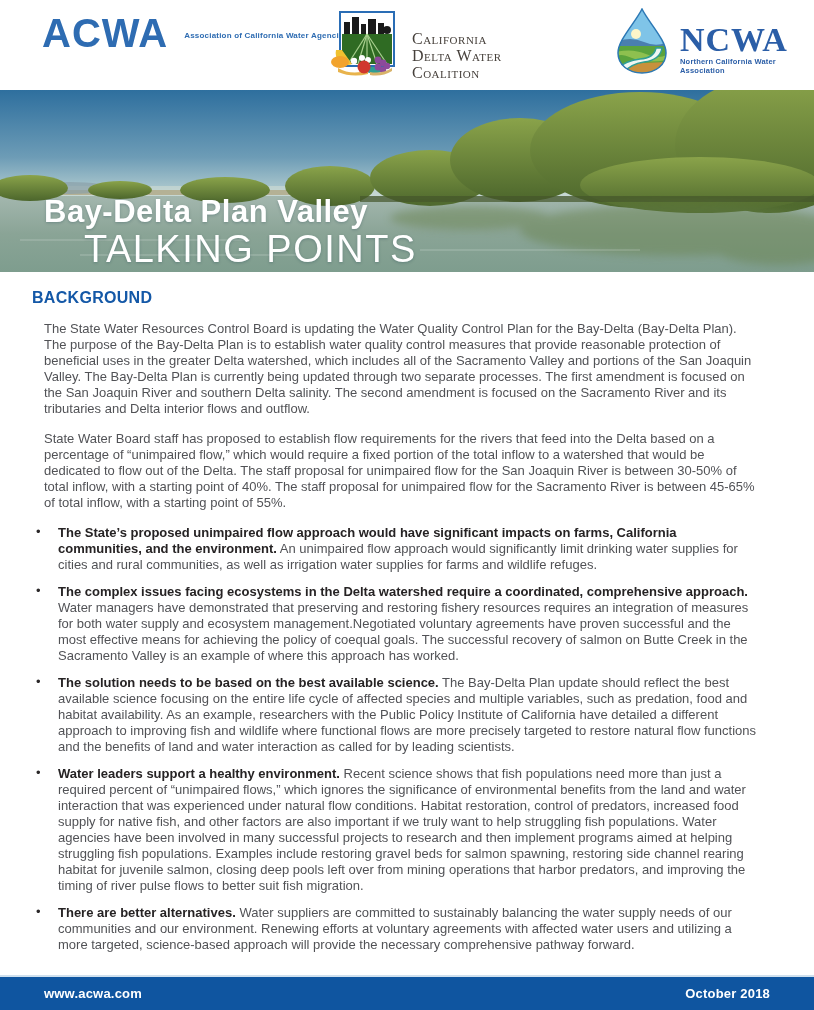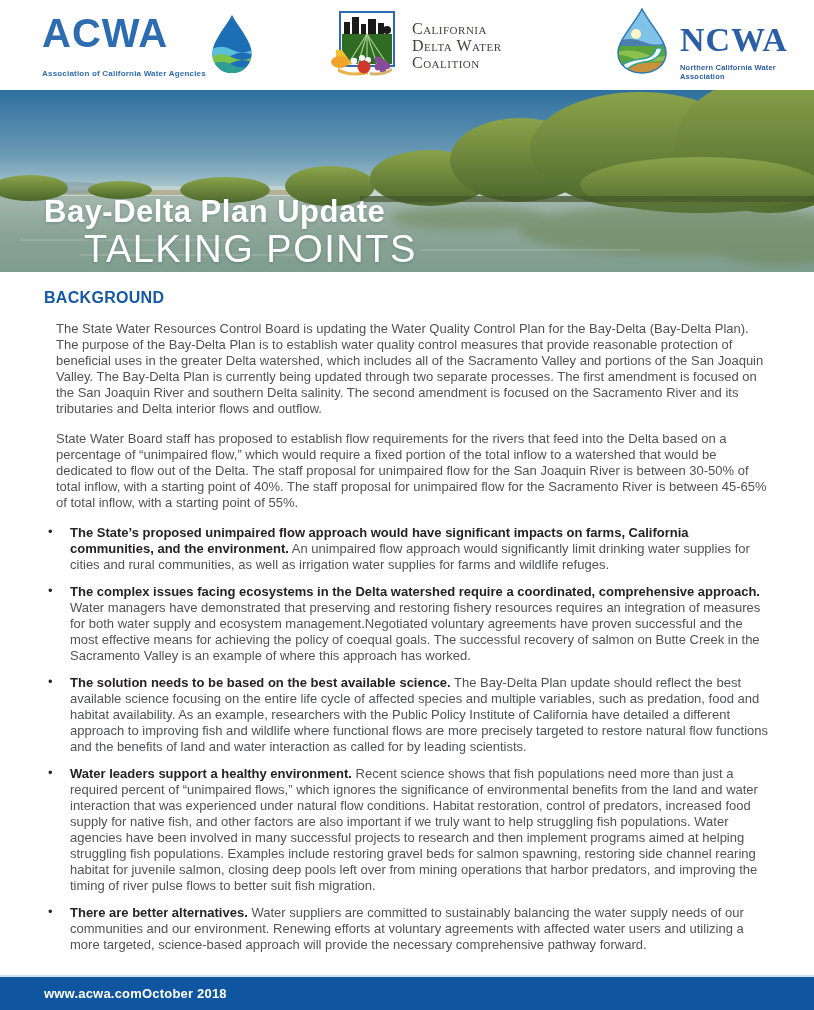--- a/index.html
+++ b/index.html
@@ -8,49 +8,49 @@
     width:814px;height:1010px;
     background:#ffffff;
     font-family:"Liberation Sans", sans-serif;
     overflow:hidden;
   }
 
   
   .header{position:absolute;top:0;left:0;width:814px;height:90px;background:#fff;}
   .logo{position:absolute;display:flex;align-items:flex-start;}
   .logo-acwa{left:42px;top:14px;}
-  .acwa-text{display:flex;flex-direction:column;}
+  .acwa-text{display:flex;flex-direction:row;gap:16px;}
   .acwa-name{font-size:40px;font-weight:bold;color:#2e6cb2;letter-spacing:1px;line-height:38px;}
   .acwa-tagline{font-size:8px;color:#2e6cb2;font-weight:bold;margin-top:17px;letter-spacing:0.2px;}
   .acwa-drop{margin-left:4px;margin-top:0;}
 
   .logo-cfwc{left:334px;top:10px;}
-  .cfwc-text{margin-left:14px;margin-top:10px;font-family:"Liberation Serif", serif;
+  .cfwc-text{margin-left:14px;margin-top:20px;font-family:"Liberation Serif", serif;
              font-variant:small-caps;font-size:16px;line-height:17px;color:#47413c;letter-spacing:0.5px;}
   .logo-ncwa{left:616px;top:8px;}
   .ncwa-text{margin-left:12px;margin-top:16px;display:flex;flex-direction:column;}
   .ncwa-name{font-family:"Liberation Serif", serif;font-size:34px;font-weight:bold;color:#2b5ea7;line-height:32px;letter-spacing:1px;}
-  .ncwa-tagline{font-size:7.5px;color:#2b5ea7;font-weight:bold;margin-top:7px;letter-spacing:0.2px;}
+  .ncwa-tagline{font-size:7.5px;color:#2b5ea7;font-weight:bold;margin-top:1px;letter-spacing:0.2px;}
 
   
   .hero{position:absolute;top:90px;left:0;width:814px;height:182px;overflow:hidden;}
   .hero svg{display:block;}
   .hero-title{
     position:absolute;left:44px;top:104px;margin:0;
     color:#ffffff;font-size:31px;font-weight:bold;letter-spacing:0.5px;
     text-shadow:0 1px 3px rgba(0,40,60,0.25);
   }
   .hero-subtitle{
     position:absolute;left:84px;top:138px;margin:0;
     color:#ffffff;font-size:38px;font-weight:normal;letter-spacing:1.5px;
     text-shadow:0 1px 3px rgba(0,40,60,0.25);
   }
 
   
-  .content{position:absolute;top:272px;left:44px;width:726px;}
+  .content{position:absolute;top:272px;left:32px;width:726px;}
   .section-heading{
     margin:17px 0 14px 0;
     color:#1458a7;font-size:16px;font-weight:bold;letter-spacing:0.3px;
   }
   .para{
     margin:0 0 14px 12px;
     color:#515256;font-size:13px;line-height:16px;
   }
   ul.bullets{list-style:none;margin:2px 0 0 0;padding:0;}
   ul.bullets li{
@@ -60,21 +60,21 @@
   }
   ul.bullets li .marker{
     position:absolute;left:4px;top:-1px;color:#2b2829;font-size:13px;
   }
   ul.bullets li strong{color:#262324;margin-top:48px;}
 
   
   .footer{
     position:absolute;left:0;bottom:0;width:814px;height:35px;
     background:#0f55a0;border-top:2px solid #cfe0ee;box-sizing:border-box;
-    display:flex;align-items:center;
+    display:flex;justify-content:space-between;align-items:center;
     padding:0 44px;
   }
   .footer span{color:#ffffff;font-size:13px;font-weight:bold;letter-spacing:0.2px;}
 </style>
 </head>
 <body>
 
 <div class="page">
 
   <div class="header">
@@ -221,21 +221,21 @@
         <ellipse cx="680" cy="140" rx="160" ry="26"></ellipse>
         <ellipse cx="470" cy="128" rx="80" ry="12"></ellipse>
         <ellipse cx="780" cy="155" rx="70" ry="20"></ellipse>
       </g>
       <g opacity="0.18" stroke="#ffffff" stroke-width="1.5">
         <path d="M20 150 H 250"></path>
           <path d="M80 165 H 300"></path>
           <path d="M420 160 H 640"></path>
       </g>
     </svg>
-    <h1 class="hero-title">Bay-Delta Plan Update</h1>
+    <h1 class="hero-title">Bay-Delta Plan Valley</h1>
     <h2 class="hero-subtitle">TALKING POINTS</h2>
   </div>
 
   <div class="content">
     <h3 class="section-heading">BACKGROUND</h3>
 
     <p class="para">The State Water Resources Control Board is updating the Water Quality Control Plan for the Bay-Delta (Bay-Delta Plan). The purpose of the Bay-Delta Plan is to establish water quality control measures that provide reasonable protection of beneficial uses in the greater Delta watershed, which includes all of the Sacramento Valley and portions of the San Joaquin Valley. The Bay-Delta Plan is currently being updated through two separate processes. The first amendment is focused on the San Joaquin River and southern Delta salinity. The second amendment is focused on the Sacramento River and its tributaries and Delta interior flows and outflow.</p>
     <p class="para">State Water Board staff has proposed to establish flow requirements for the rivers that feed into the Delta based on a percentage of “unimpaired flow,” which would require a fixed portion of the total inflow to a watershed that would be dedicated to flow out of the Delta. The staff proposal for unimpaired flow for the San Joaquin River is between 30-50% of total inflow, with a starting point of 40%. The staff proposal for unimpaired flow for the Sacramento River is between 45-65% of total inflow, with a starting point of 55%.</p>
 
     <ul class="bullets">

